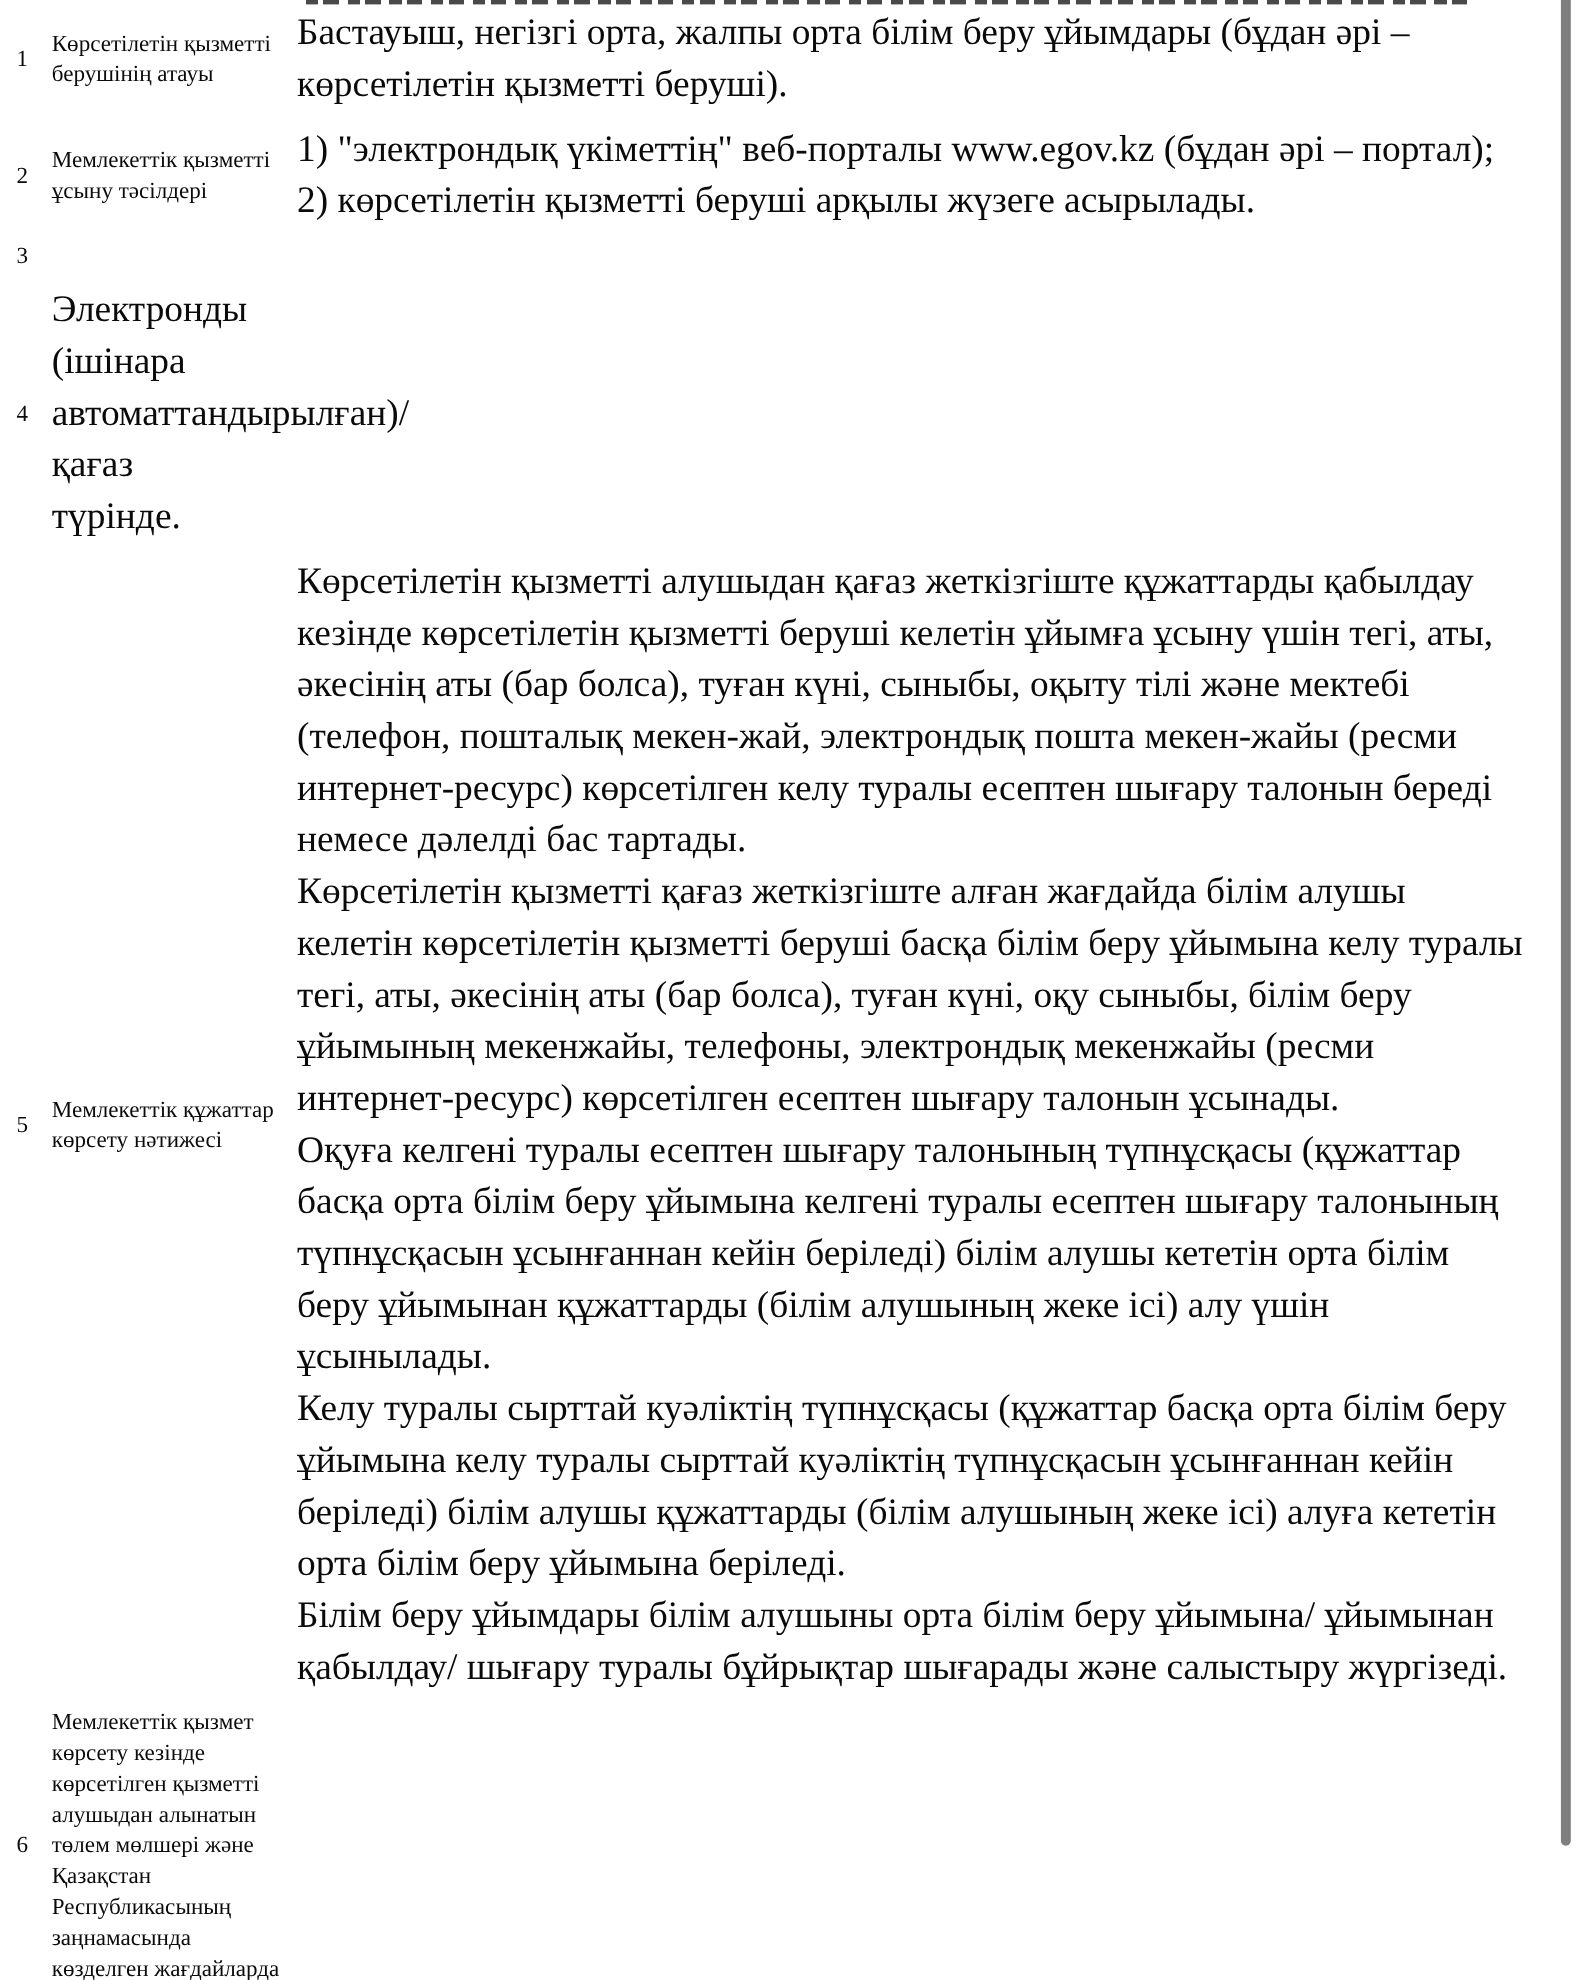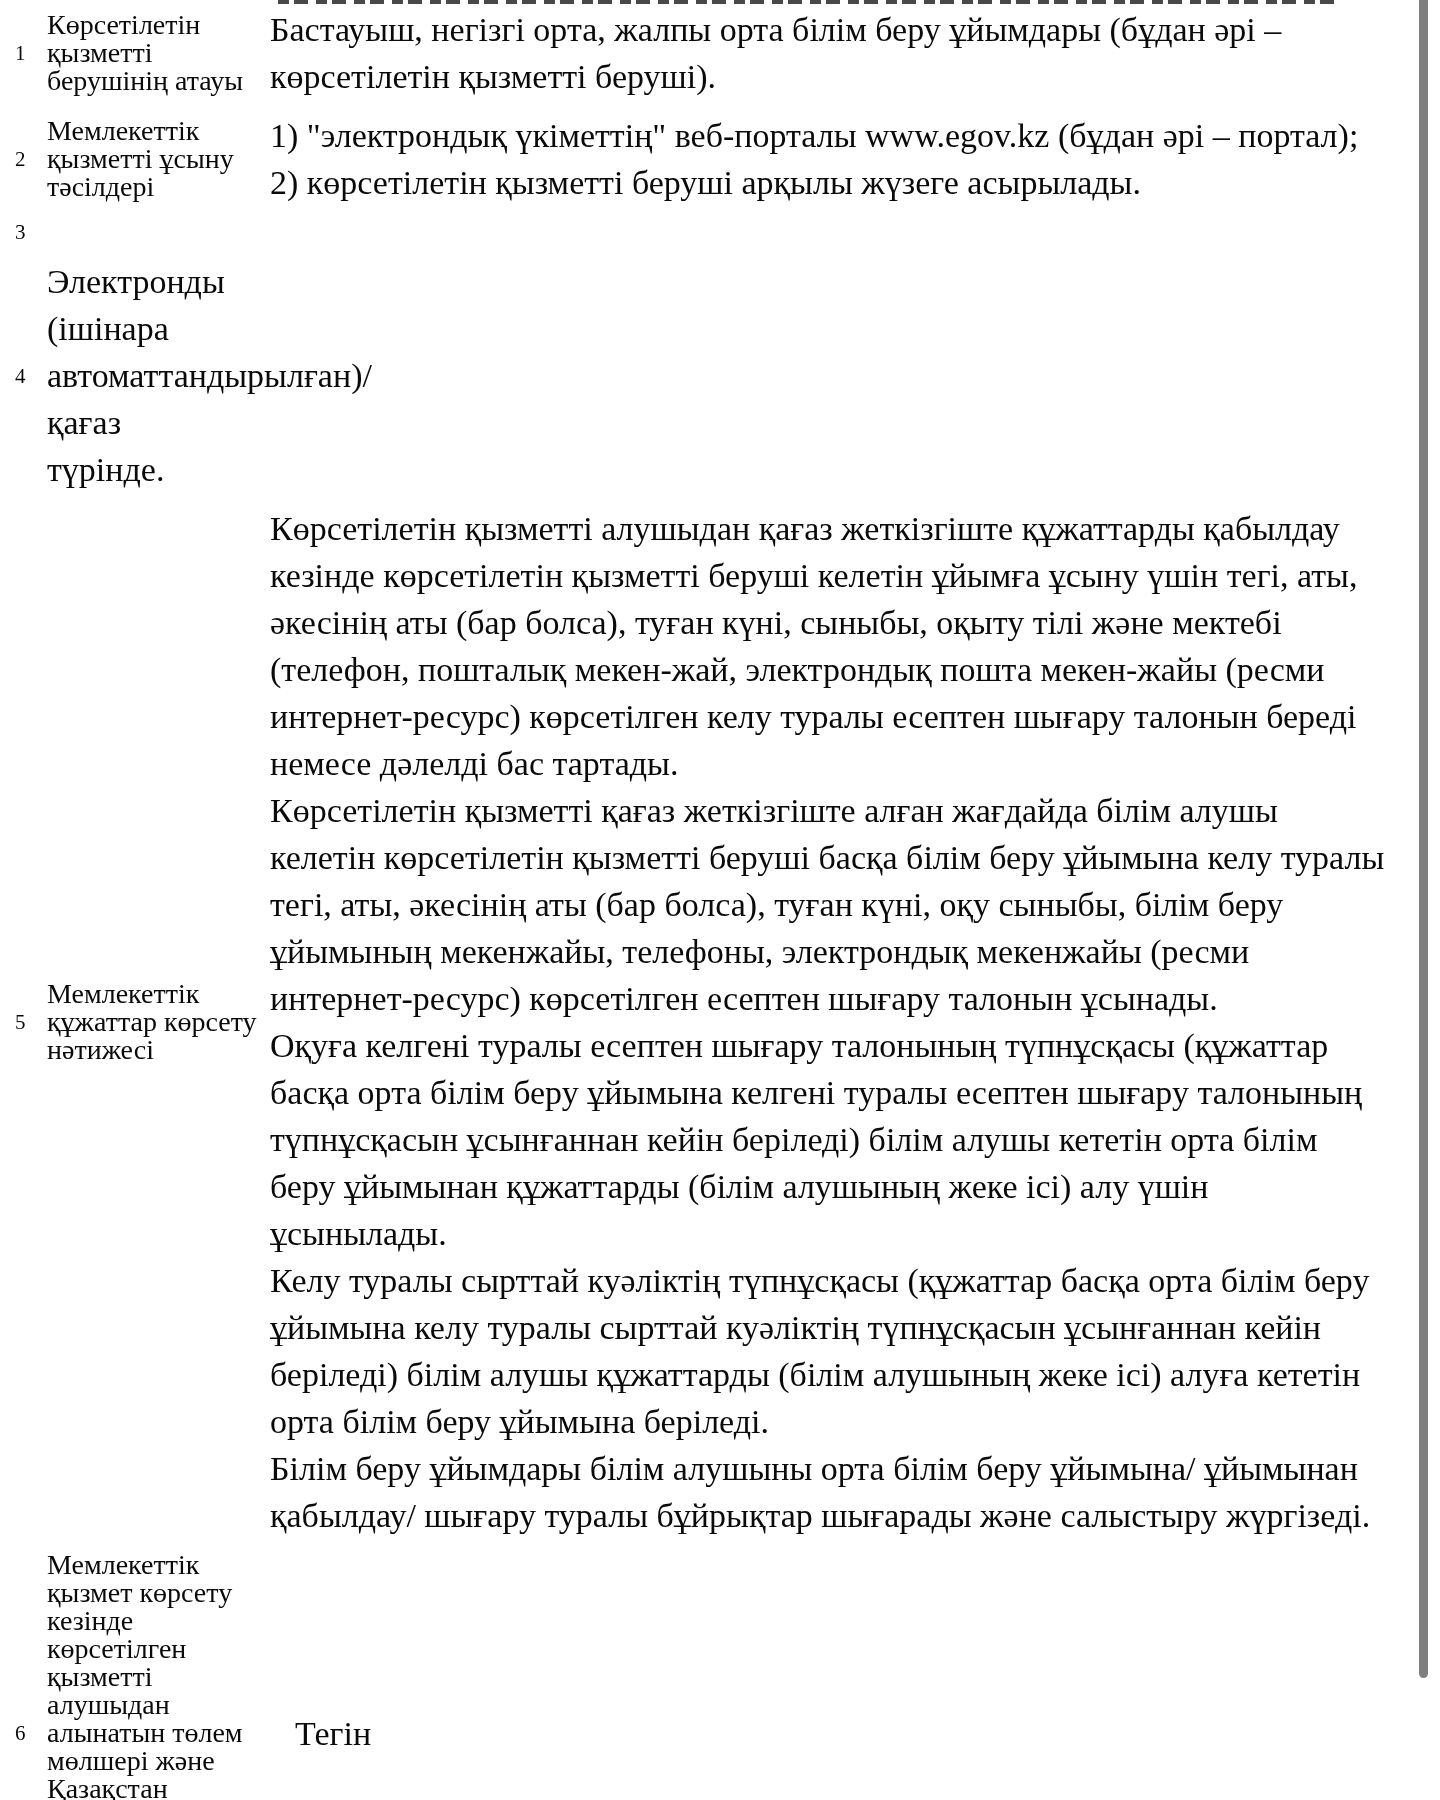--- a/index.html
+++ b/index.html
@@ -48,21 +48,21 @@
   }
 
   .cell-num {
     font-size: 21px;
     line-height: 28px;
     padding-left: 15px;
     align-self: center;
   }
 
   .cell-label {
-    font-size: 28px;
+    font-size: 21px;
     line-height: 28px;
     padding-right: 10px;
     align-self: center;
   }
 
   .cell-content {
     font-size: 34px;
     line-height: 47px;
     padding-right: 51px;
   }
@@ -128,19 +128,16 @@
         <p>Көрсетілетін қызметті қағаз жеткізгіште алған жағдайда білім алушы келетін көрсетілетін қызметті беруші басқа білім беру ұйымына келу туралы тегі, аты, әкесінің аты (бар болса), туған күні, оқу сыныбы, білім беру ұйымының мекенжайы, телефоны, электрондық мекенжайы (ресми интернет-ресурс) көрсетілген есептен шығару талонын ұсынады.</p>
         <p>Оқуға келгені туралы есептен шығару талонының түпнұсқасы (құжаттар басқа орта білім беру ұйымына келгені туралы есептен шығару талонының түпнұсқасын ұсынғаннан кейін беріледі) білім алушы кететін орта білім беру ұйымынан құжаттарды (білім алушының жеке ісі) алу үшін ұсынылады.</p>
         <p>Келу туралы сырттай куәліктің түпнұсқасы (құжаттар басқа орта білім беру ұйымына келу туралы сырттай куәліктің түпнұсқасын ұсынғаннан кейін беріледі) білім алушы құжаттарды (білім алушының жеке ісі) алуға кететін орта білім беру ұйымына беріледі.</p>
         <p>Білім беру ұйымдары білім алушыны орта білім беру ұйымына/ ұйымынан қабылдау/ шығару туралы бұйрықтар шығарады және салыстыру жүргізеді.</p>
       </div>
   </div>
 
   <div class="row">
     <div class="cell-num">6</div>
     <div class="cell-label">Мемлекеттік қызмет көрсету кезінде көрсетілген қызметті алушыдан алынатын төлем мөлшері және Қазақстан Республикасының заңнамасында көзделген жағдайларда</div>
-    <div class="cell-content">
-        <p>Тегін</p>
-      </div>
   </div>
 </div>
 
 <div class="scrollbar-thumb"></div>
 
 </body></html>

